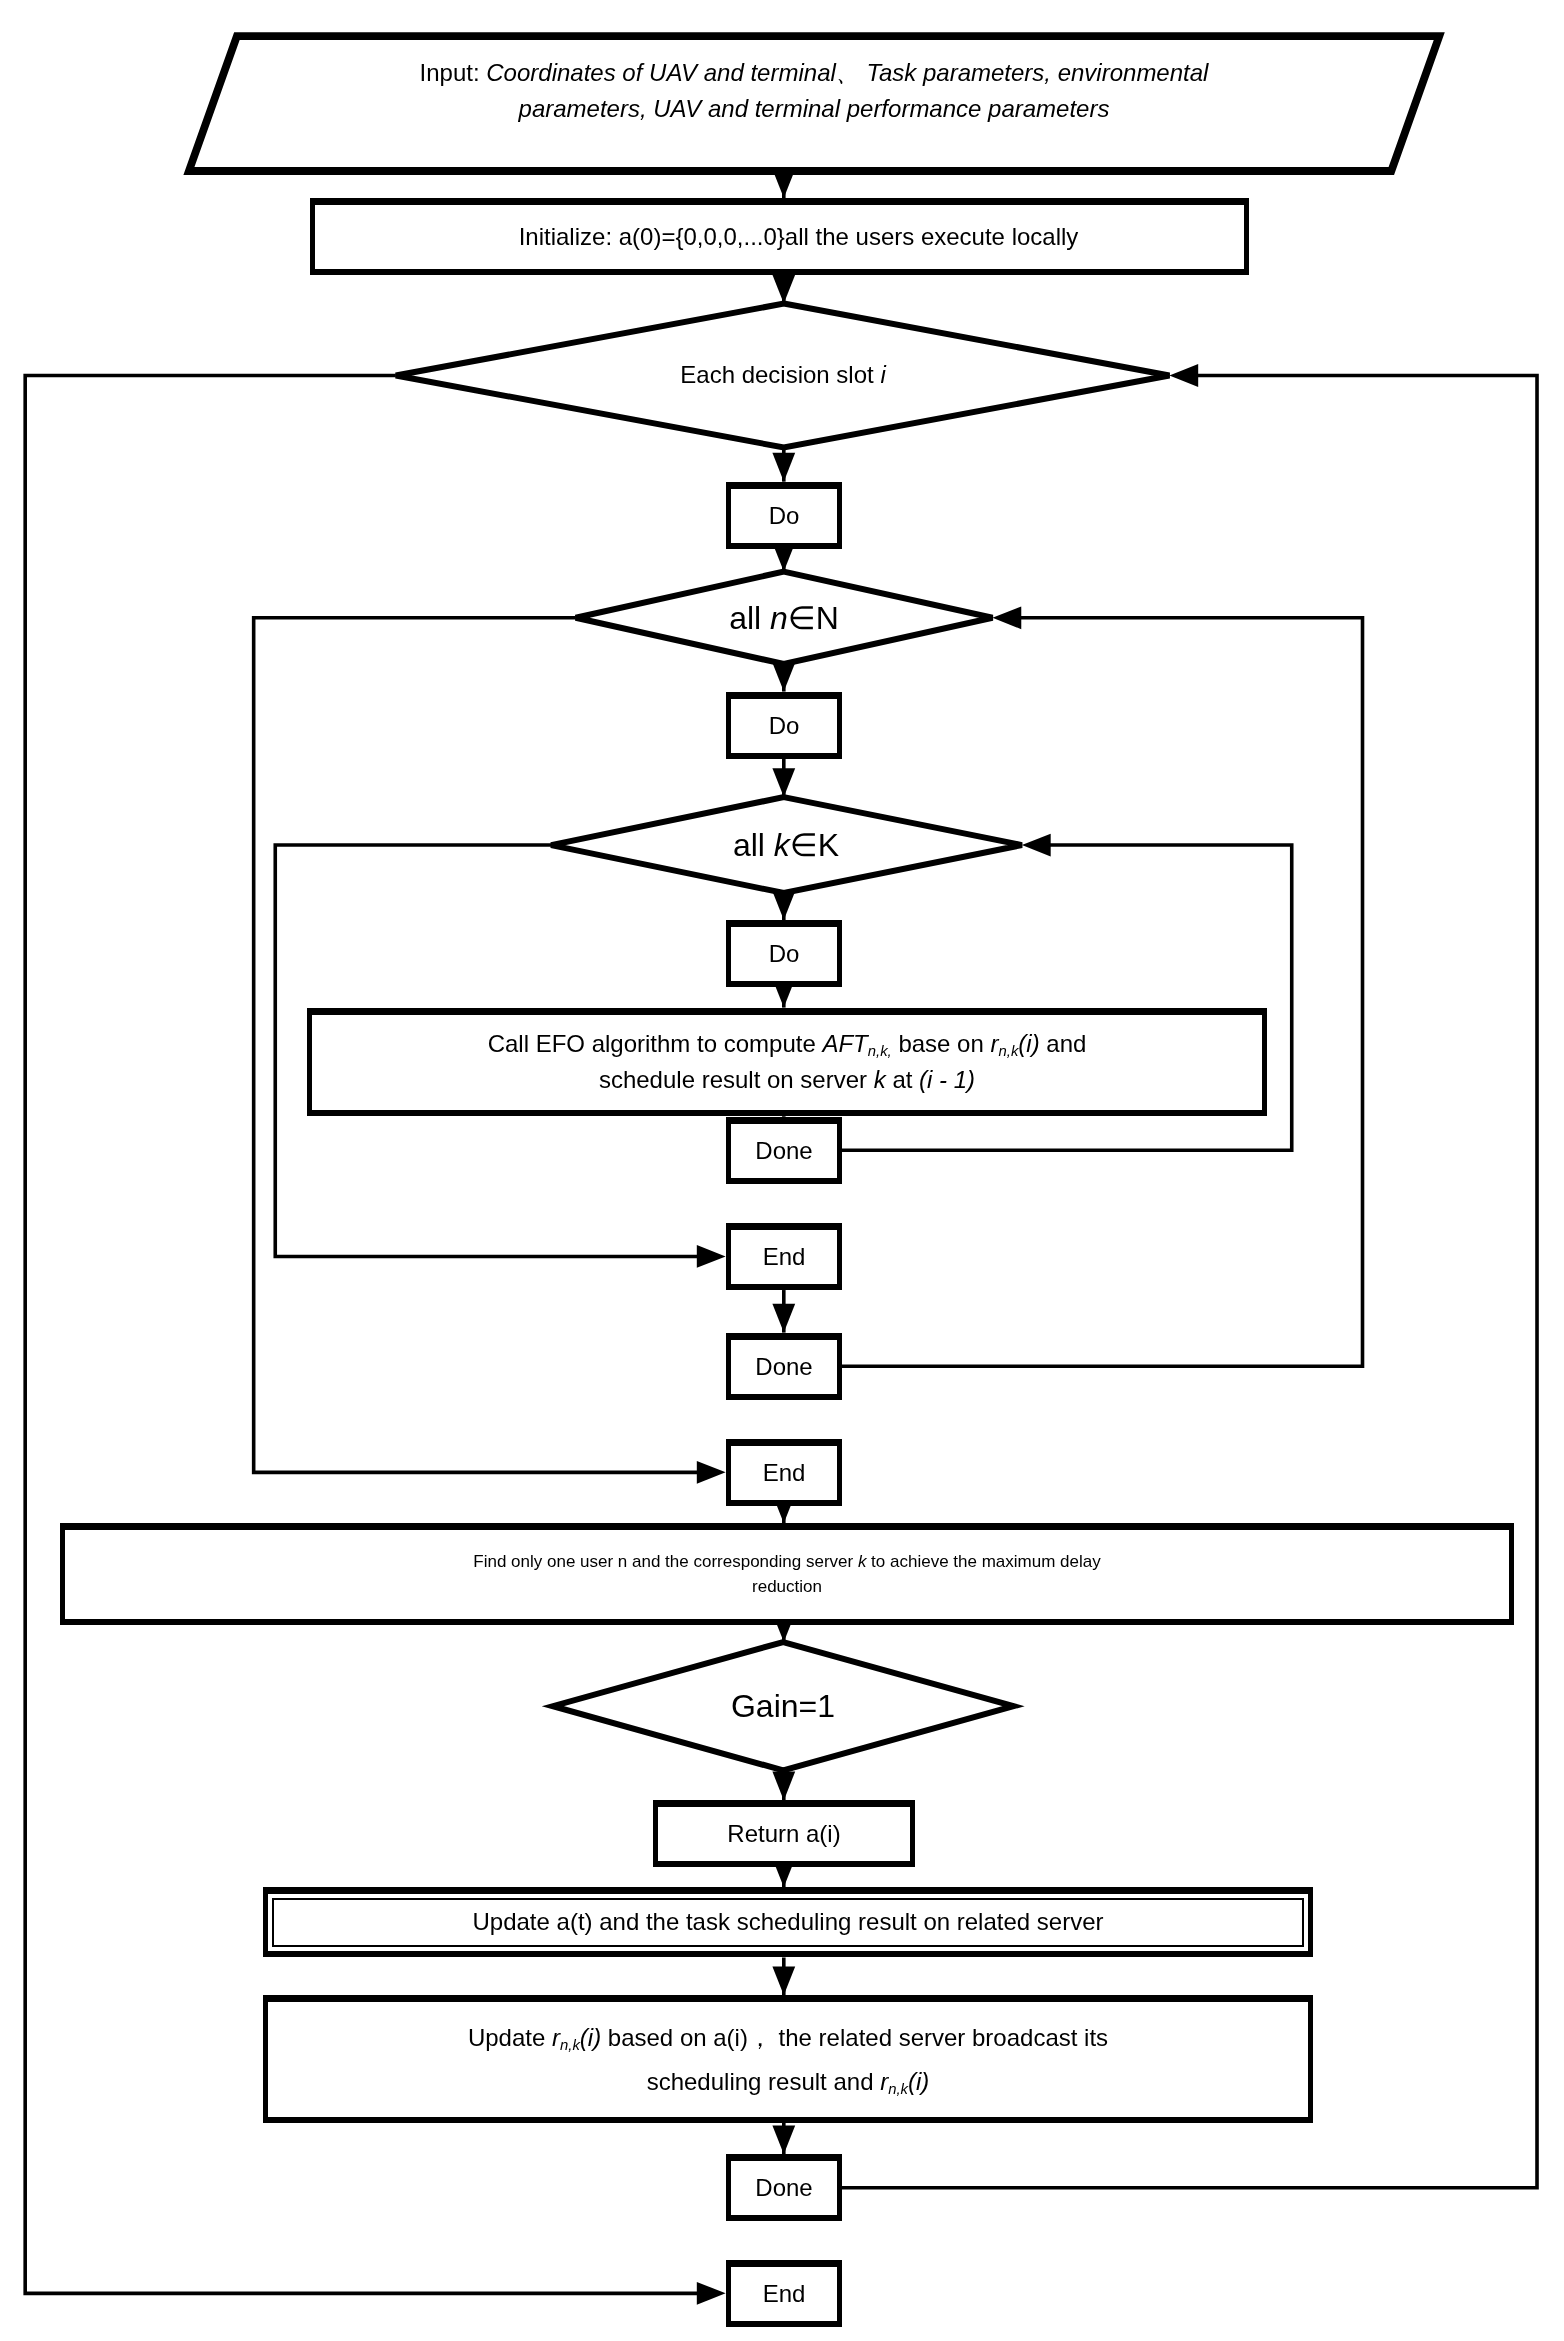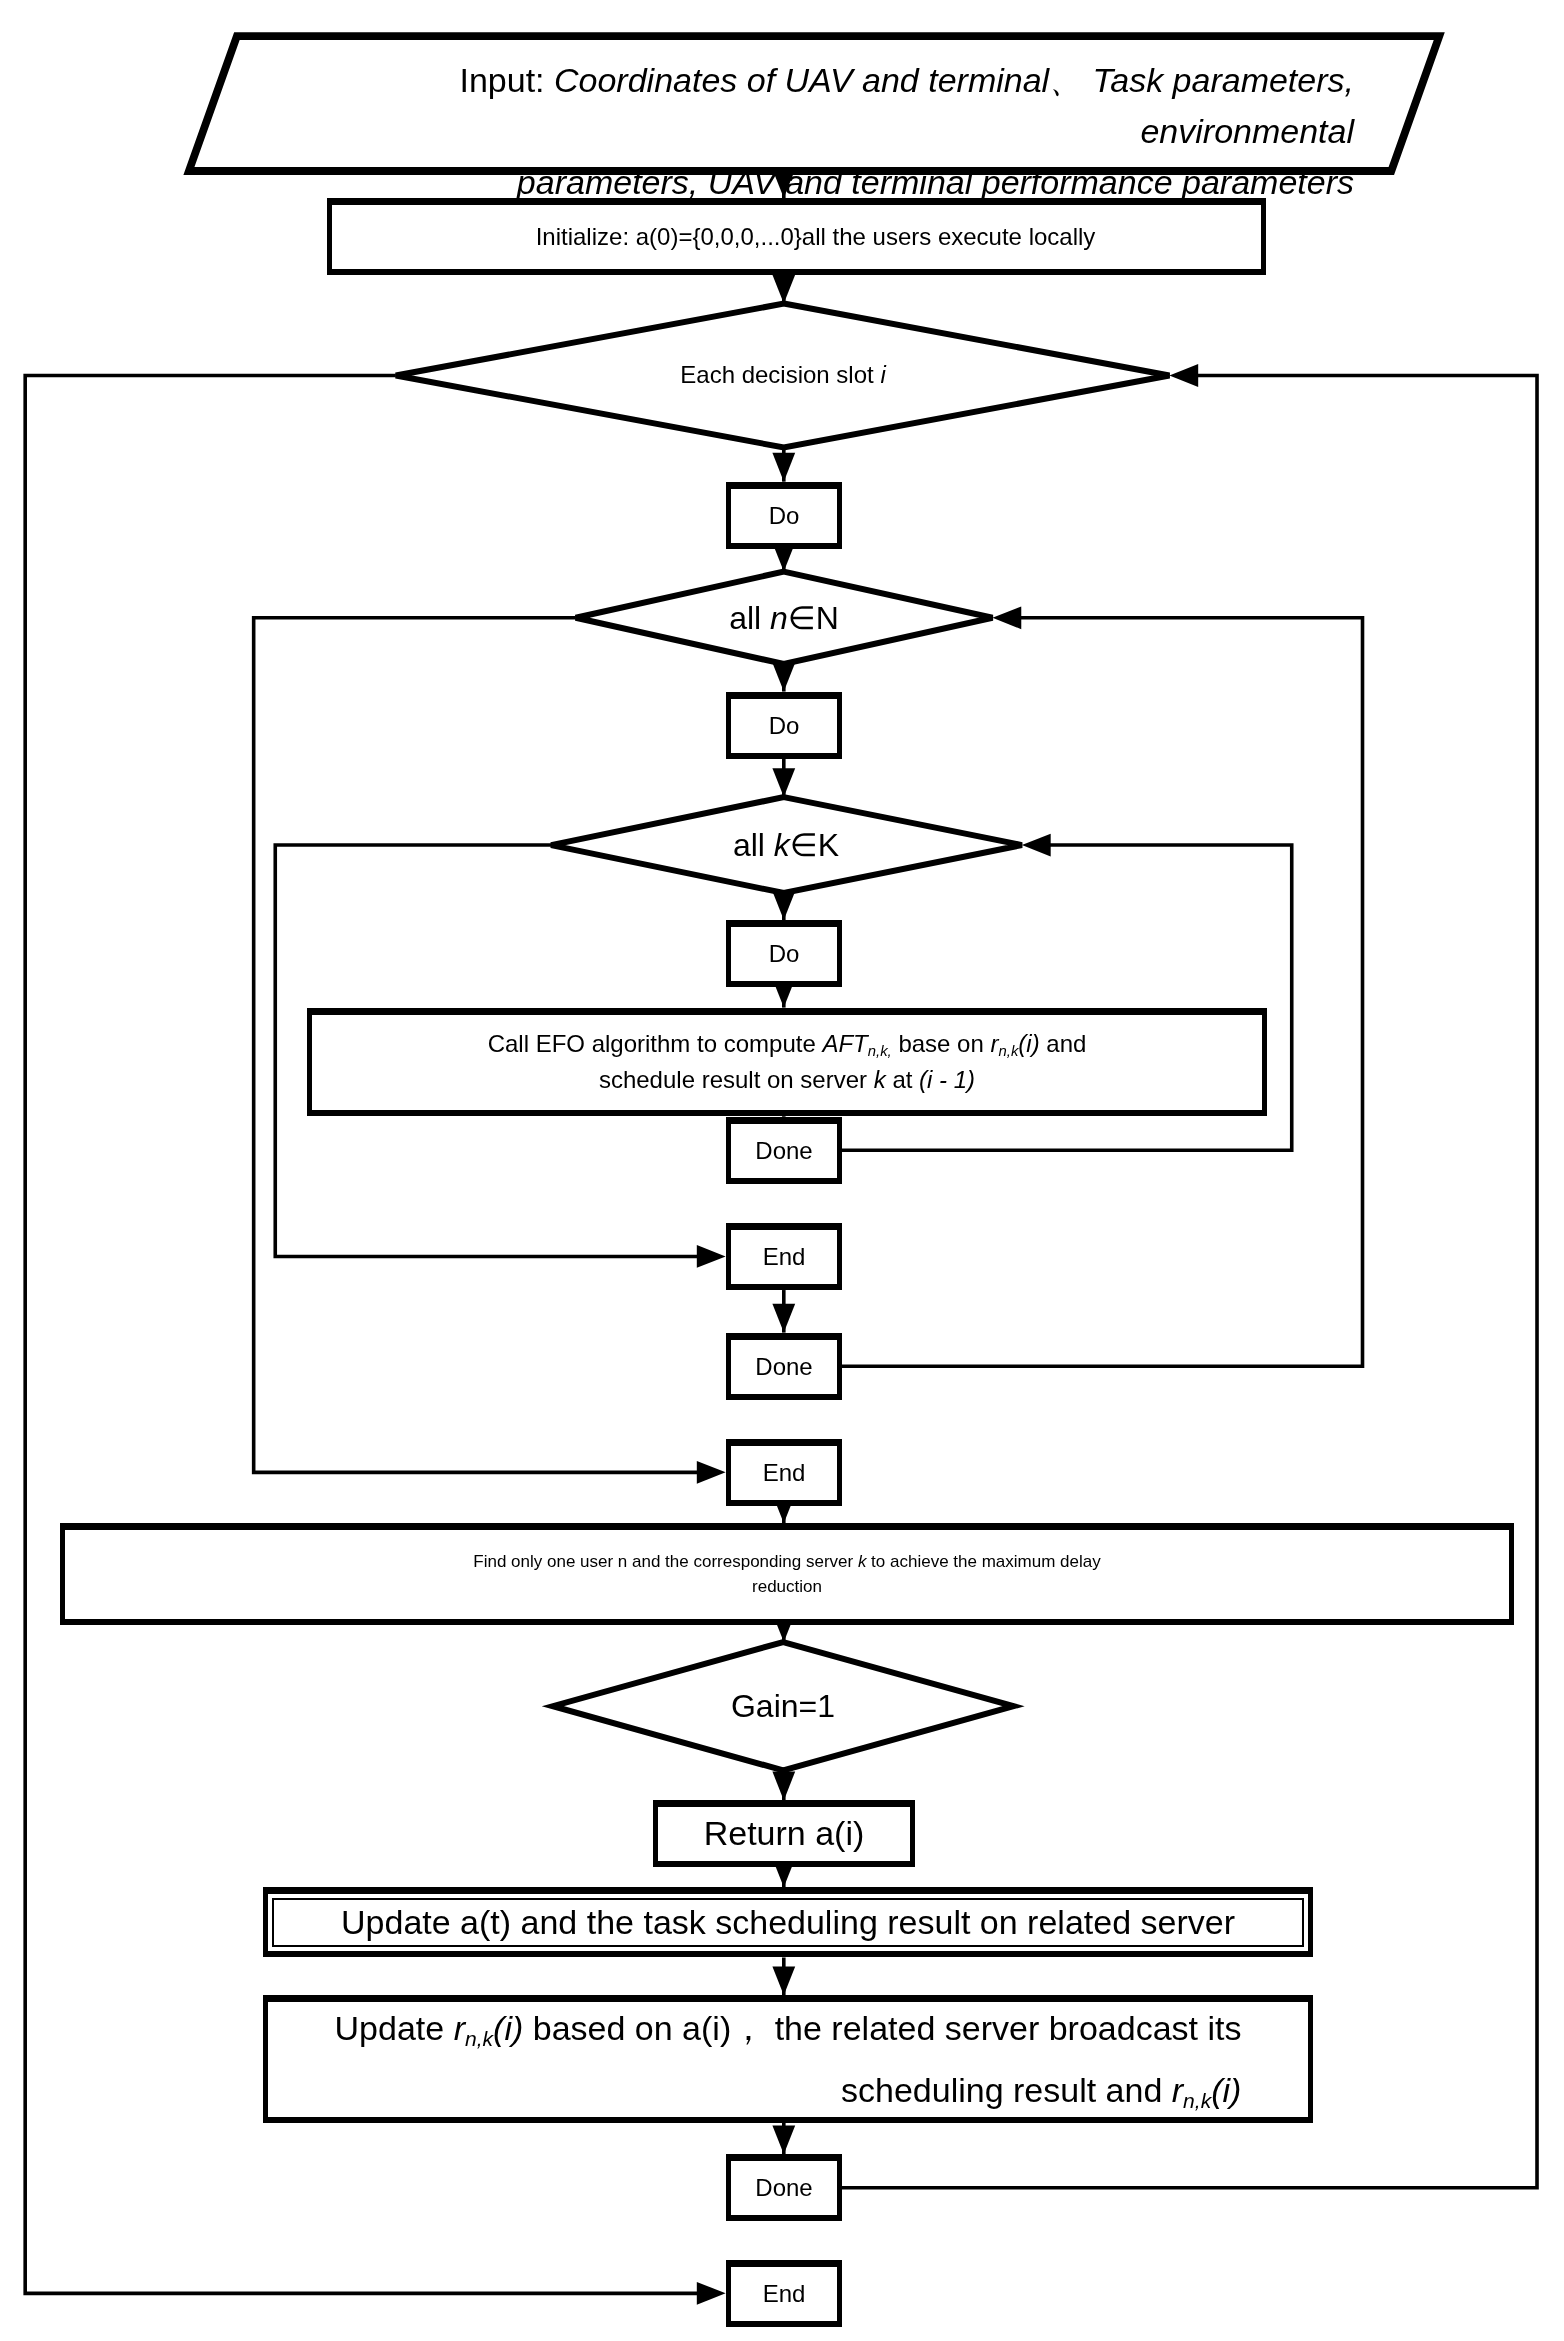--- a/index.html
+++ b/index.html
@@ -38,21 +38,21 @@
     position: absolute;
     z-index: 3;
     text-align: center;
     line-height: 1.5;
     color: #000000;
   }
   .dlabel { transform: translate(-50%, -50%); white-space: nowrap; }
   .seg-italic { font-style: italic; }
   .seg-sub { font-style: italic; font-size: 0.62em; vertical-align: -0.3em; }
   .fs40 { font-size: 24px; }
-  .fs42 { font-size: 34px; text-align: right; }
+  .fs42 { font-size: 24px; }
   .fs44 { font-size: 17px; }
   .fs46 { font-size: 24px; }
   .fs54 { font-size: 32px; }
 </style>
 </head>
 <body>
 
 <div class="stage">
 
   <svg width="1564" height="2342" viewBox="0 0 2608 3905">
@@ -115,21 +115,21 @@
   <div class="dlabel fs40" style="left:783px; top:375px;"><span class="seg-normal">Each decision slot </span><span class="seg-italic">i</span></div>
 
   <div class="dlabel fs54" style="left:784px; top:618px;"><span class="seg-normal">all </span><span class="seg-italic">n</span><span class="seg-normal">∈N</span></div>
 
   <div class="dlabel fs54" style="left:786px; top:845px;"><span class="seg-normal">all </span><span class="seg-italic">k</span><span class="seg-normal">∈K</span></div>
 
   <div class="dlabel fs54" style="left:783px; top:1706px;">
     <span>Gain=1</span>
   </div>
 
-  <div class="rect fs40" style="left:327px; top:198px; width:939px; height:77px;padding-left:38px;">
+  <div class="rect fs40" style="left:310px; top:198px; width:939px; height:77px;padding-left:38px;">
     <span>Initialize: a(0)={0,0,0,...0}all the users execute locally</span>
   </div>
 
   <div class="rect fs46" style="left:726px; top:482px; width:116px; height:67px;">
     <span>Do</span>
   </div>
 
   <div class="rect fs46" style="left:726px; top:692px; width:116px; height:67px;">
     <span>Do</span>
   </div>

